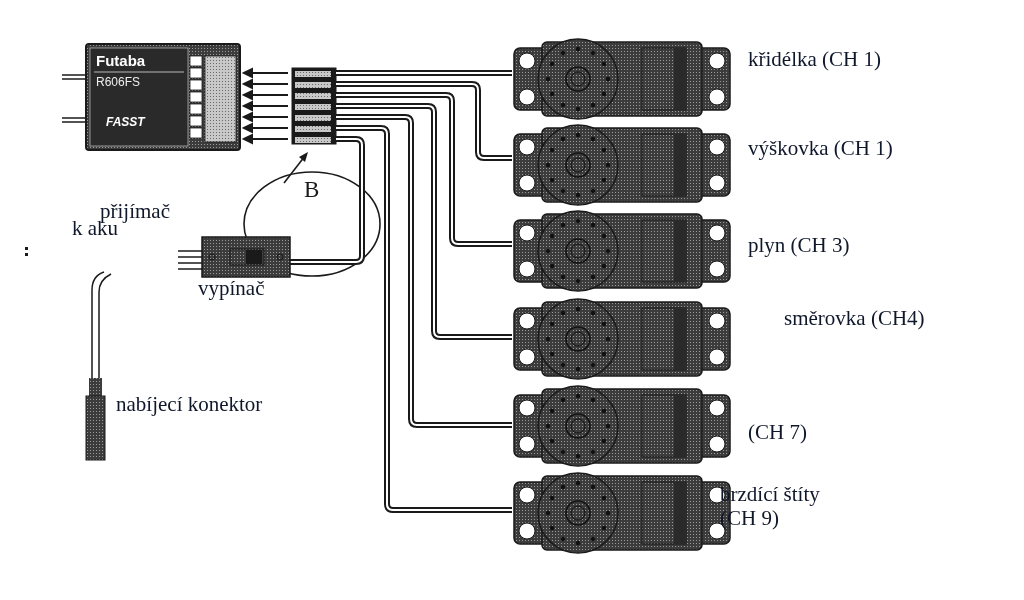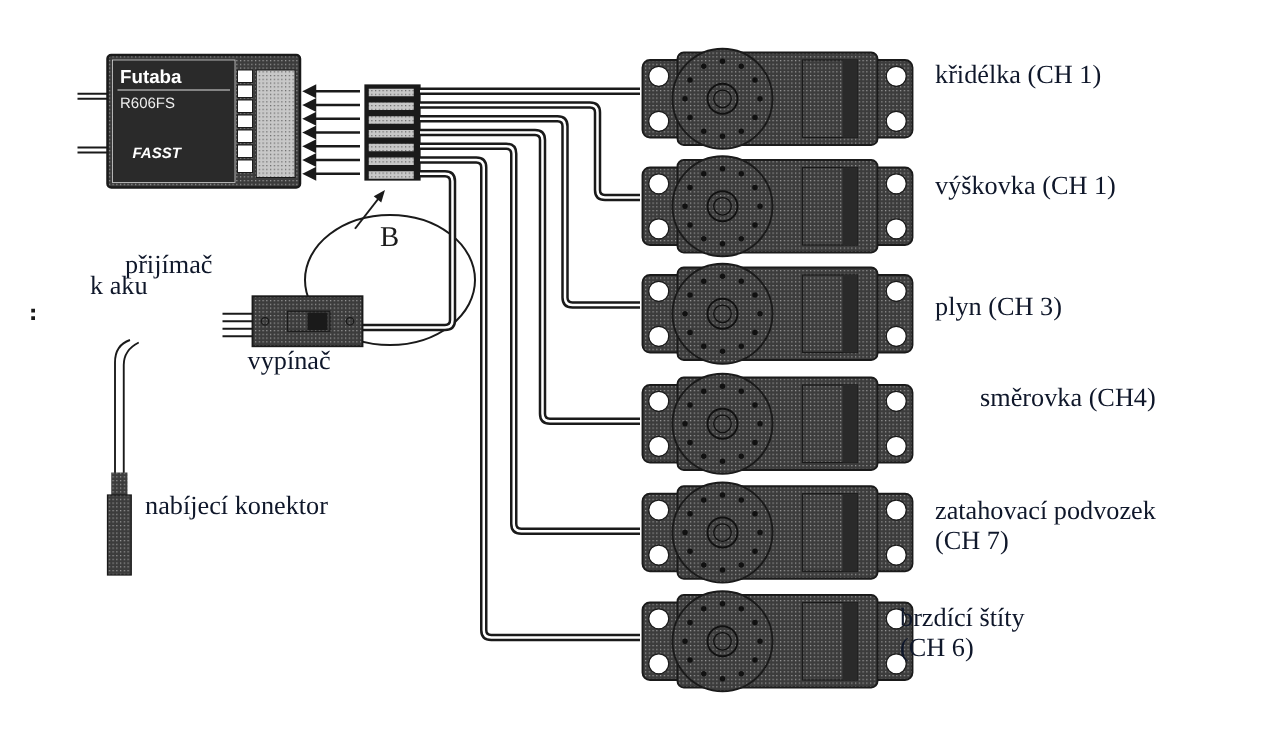--- a/index.html
+++ b/index.html
@@ -279,14 +279,14 @@
 
 <div class="lbl" style="left:100px;top:159px;margin-top:40px;">přijímač</div>
 <div class="lbl" style="left:72px;top:216px;font-family:Liberation Serif, serif;">k aku</div>
 <div class="lbl" style="left:198px;top:276px;">vypínač</div>
 <div class="lbl" style="left:116px;top:392px;">nabíjecí konektor</div>
 
 <div class="lbl" style="left:748px;top:47px;"><span>křidélka</span> <span>(CH 1)</span></div>
 <div class="lbl" style="left:748px;top:136px;"><span>výškovka</span> <span>(CH 1)</span></div>
 <div class="lbl" style="left:748px;top:221px;margin-top:12px;"><span>plyn</span> <span>(CH 3)</span></div>
 <div class="lbl" style="left:784px;top:306px;"><span>směrovka</span> <span>(CH4)</span></div>
-<div class="lbl lbl2" style="left:748px;top:396px;"><span>zatahovací podvozek</span><br><span>(CH 7)</span></div>
-<div class="lbl lbl2" style="left:720px;top:482px;"><span>brzdící štíty</span><br><span>(CH 6)</span></div>
+<div class="lbl lbl2" style="left:748px;top:396px;"><br><span>(CH 7)</span></div>
+<div class="lbl lbl2" style="left:720px;top:482px;"><span>brzdící štíty</span><br><span>(CH 9)</span></div>
 
 </body></html>

